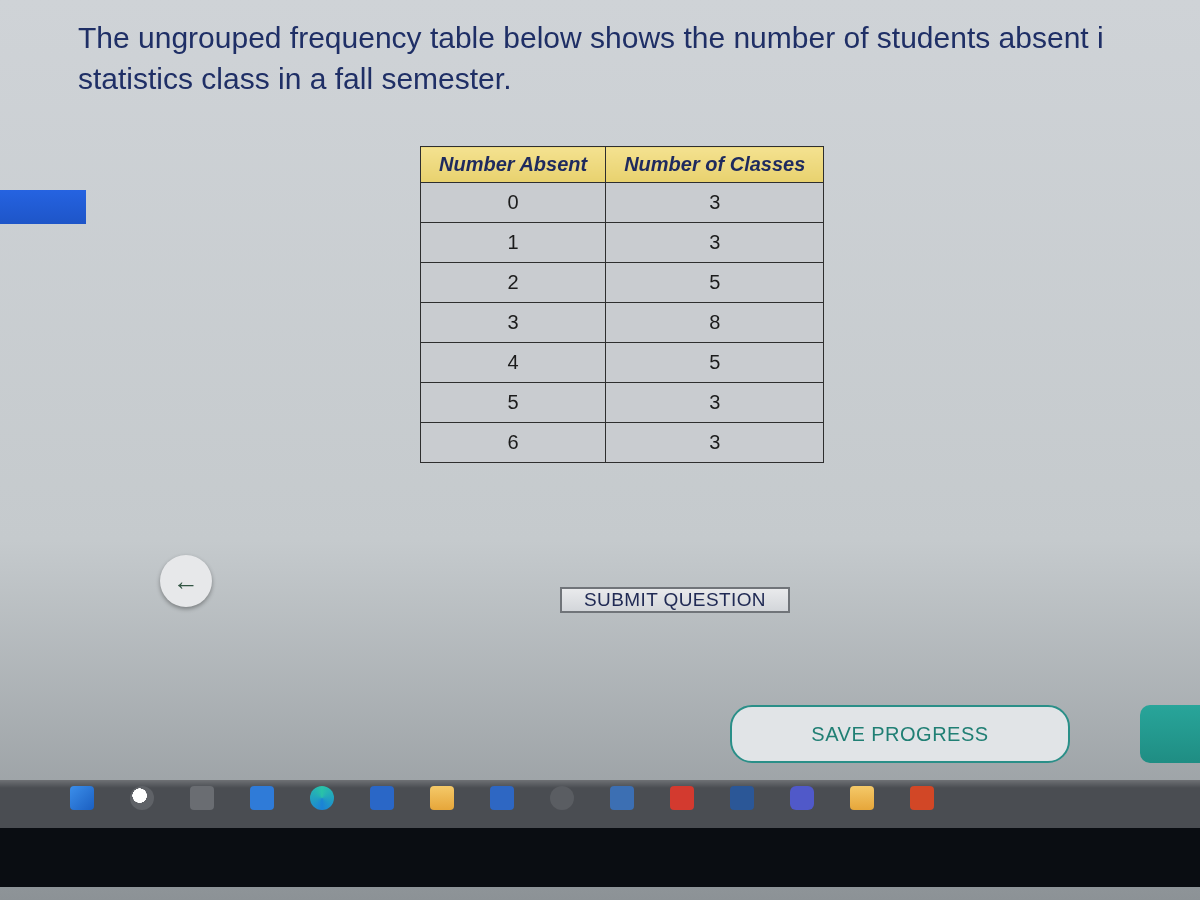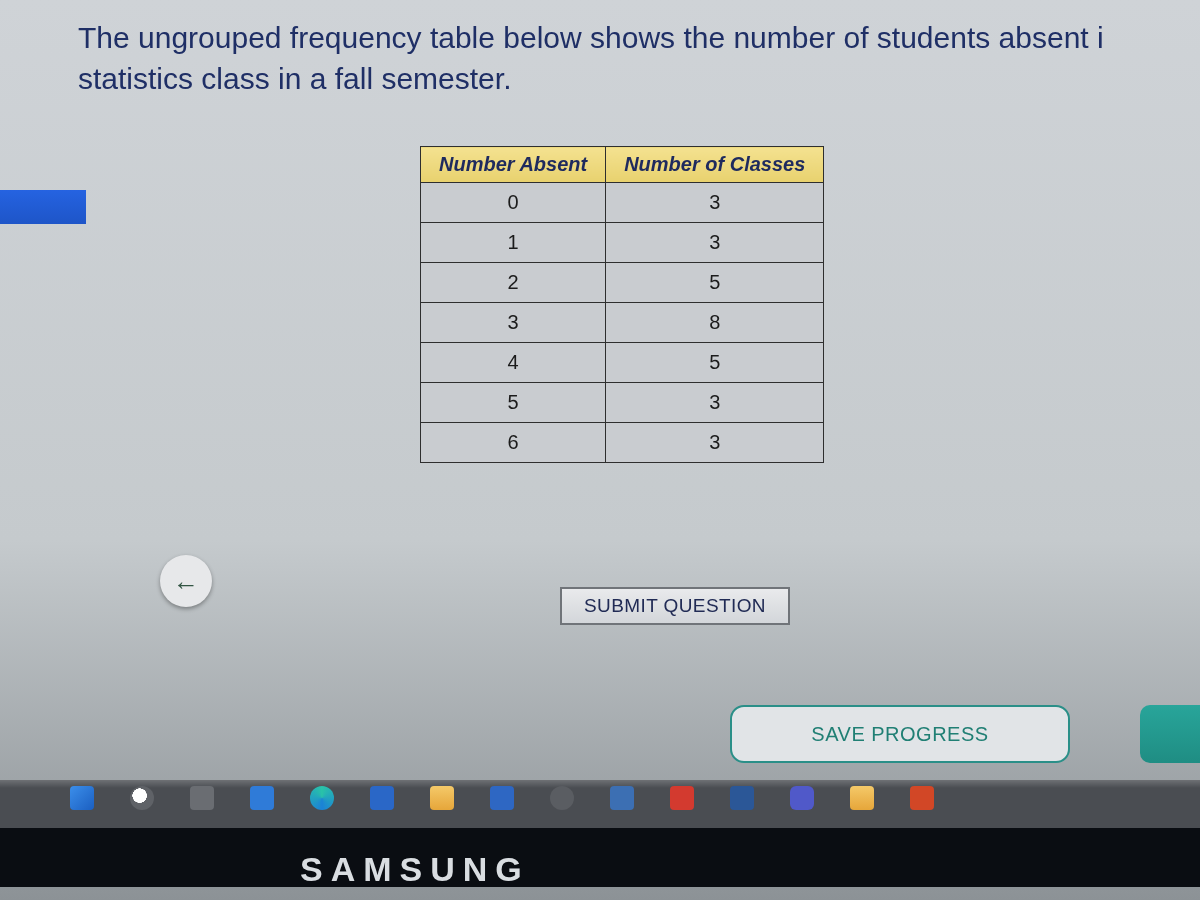--- a/index.html
+++ b/index.html
@@ -81,38 +81,38 @@
     font-size: 26px;
     color: #354;
     cursor: pointer;
   }
 
   
   .submit-btn {
     position: absolute;
     top: 587px;
     left: 560px;
-    padding: 6px 22px;
+    padding: 0 22px;
     background: linear-gradient(#e9eaec, #d3d6da);
     border: 2px solid #707479;
     font-size: 19px;
     color: #212b55;
     letter-spacing: 0.4px;
     cursor: pointer;
   }
 
   
   .save-btn {
     position: absolute;
     top: 705px;
     left: 730px;
     width: 340px;
     height: 58px;
     border: 2px solid #2a8f88;
-    border-radius: 14px;
+    border-radius: 22px;
     background: #e1e4e7;
     display: flex;
     align-items: center;
     justify-content: center;
     font-size: 20px;
     color: #207f74;
     letter-spacing: 0.5px;
     cursor: pointer;
   }
   
@@ -249,15 +249,14 @@
       <span class="tb-icon" style="background:#3c6fb3;"></span>
       <span class="tb-icon" style="background:#d33a2f;"></span>
       <span class="tb-icon" style="background:#2b5797;"></span>
       <span class="tb-icon" style="background:#5059c9;border-radius:6px;"></span>
       <span class="tb-icon" style="background:linear-gradient(#f4c969,#e6a63a);"></span>
       <span class="tb-icon" style="background:#d24726;"></span>
     </div>
   </div>
 
   <div class="bezel"></div>
-  <div class="brand">SAMSUNG</div>
 
 </div>
 
 </body></html>

